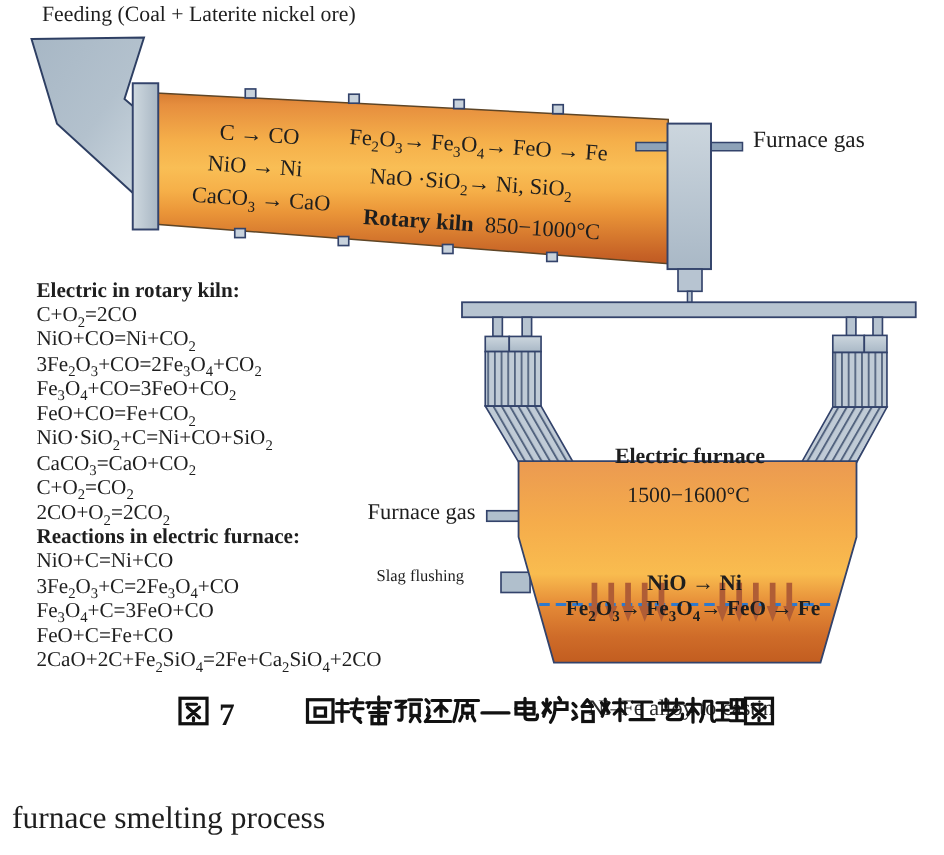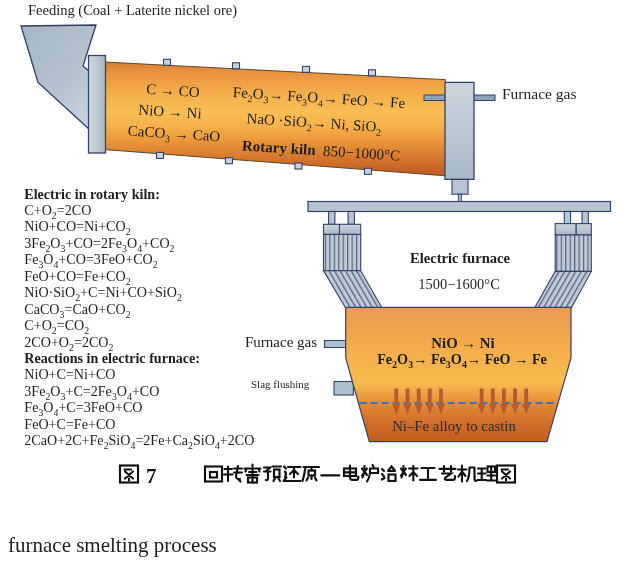--- a/index.html
+++ b/index.html
@@ -1,19 +1,19 @@
 <!DOCTYPE html>
 <html><head>
 <meta charset="utf-8">
 <style>
   html,body{margin:0;padding:0;background:#fff;}
   #page{position:relative;width:629px;height:570px;background:#fff;overflow:hidden;
         font-family:"Liberation Serif", serif;color:#1e1e1e;}
   .t{position:absolute;white-space:nowrap;font-size:15.5px;line-height:1;}
-  .c{transform:translate(-50%,-50%);}
+  .c{transform:translate(-50%,-50%);margin-top:47px;}
   .rot{transform:translate(-50%,-50%) rotate(3.7deg);}
   .b{font-weight:bold;}
   sub{font-size:10px;line-height:0;}
   svg{position:absolute;left:0;top:0;}
   .list{position:absolute;left:24.3px;top:185.5px;font-size:14.1px;line-height:16.45px;white-space:nowrap;}
   .list sub{font-size:9.8px;}
 </style>
 </head>
 <body>
 <div id="page">

